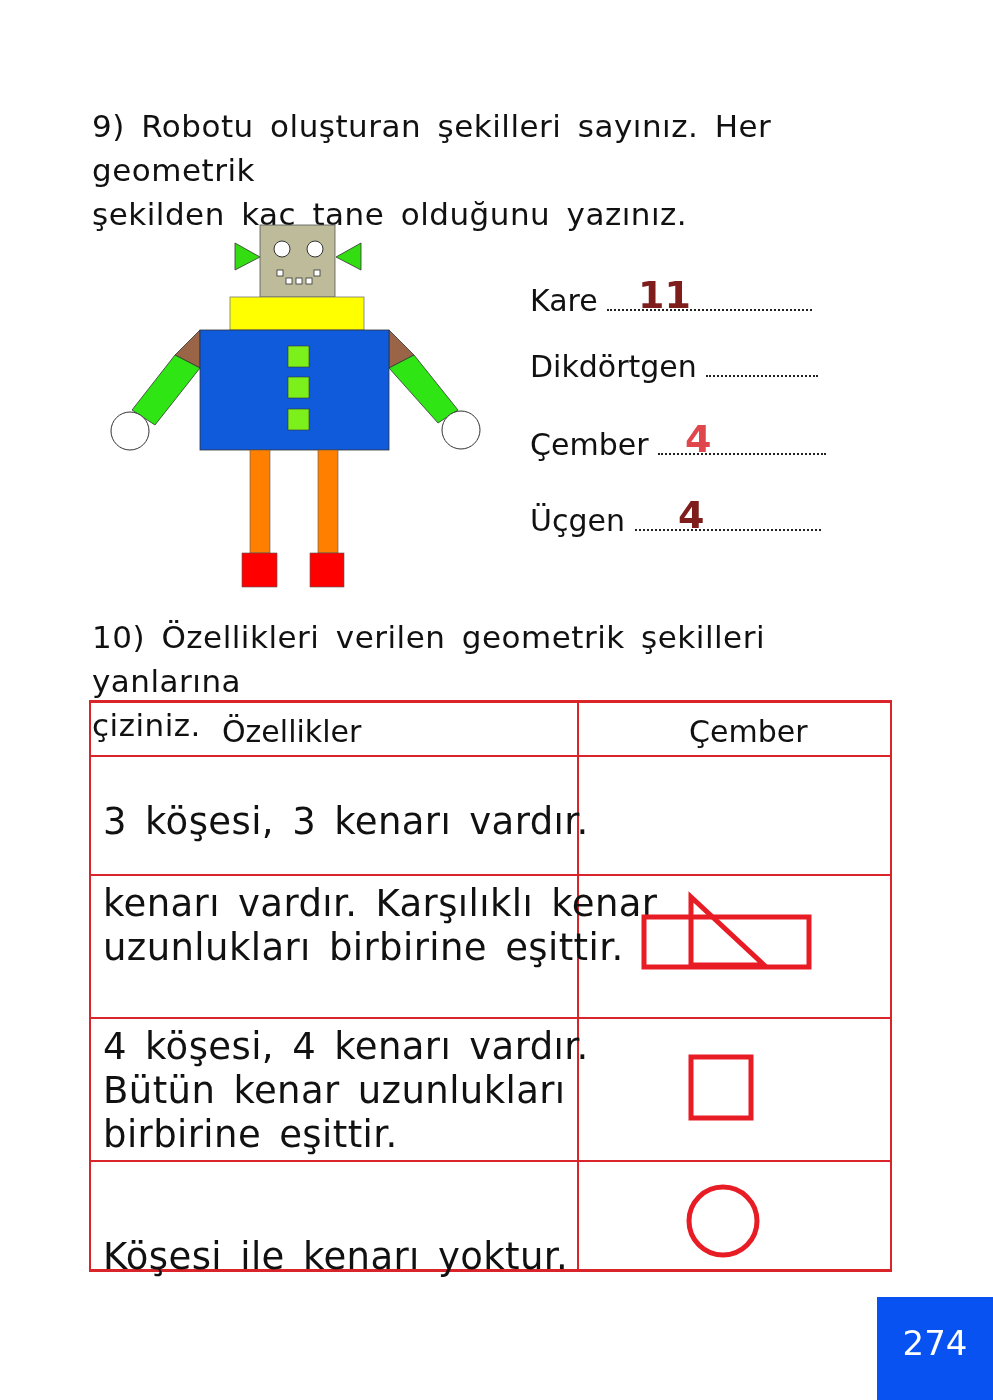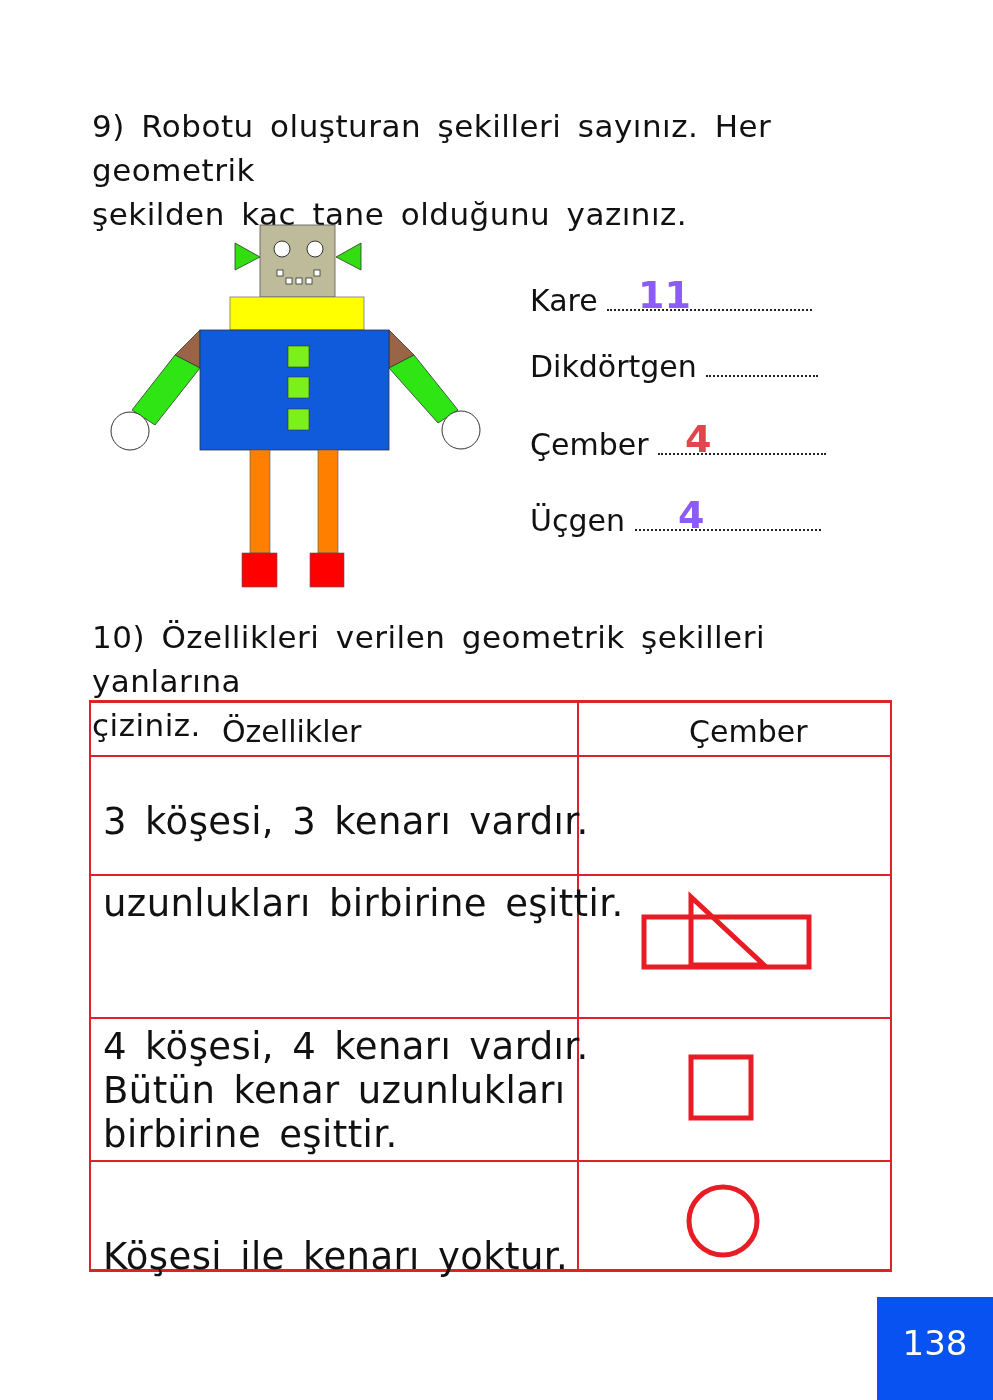--- a/index.html
+++ b/index.html
@@ -6,21 +6,21 @@
   body { width:993px; height:1400px; position:relative; overflow:hidden;
          font-family:"DejaVu Sans", sans-serif; color:#111; }
   .q-text { position:absolute; font-size:31px; line-height:44px; letter-spacing:0.5px; word-spacing:6px; }
   #q9 { left:92px; top:104px; width:810px; }
   #q10 { left:92px; top:604px; width:810px;margin-top:11px; }
   .robot { position:absolute; left:100px; top:210px; width:390px; height:390px; }
   .answers { position:absolute; left:530px; top:275px; width:300px; }
   .ans-row { position:absolute; left:0; font-size:30px; white-space:nowrap; height:44px; }
   .ans-label { display:inline-block; }
   .dots { display:inline-block; border-bottom:2px dotted #222; height:26px; vertical-align:baseline; }
-  .ans-val { position:absolute; color:#8b5cf6; font-weight:bold; font-size:38px; top:-10px; }
+  .ans-val { position:absolute; color:#7f1d1d; font-weight:bold; font-size:38px; top:-10px; }
   .tbl { position:absolute; left:89px; top:700px; width:880px; height:572px; }
   .tbl .vline { position:absolute; background:#d9242a; }
   .tbl .hline { position:absolute; background:#d9242a; }
   .cell-text { position:absolute; font-size:37px; line-height:44px; word-spacing:6px; letter-spacing:0.4px; }
   .hdr { position:absolute; font-size:30px; }
   .page-num { position:absolute; left:877px; top:1297px; width:116px; height:103px; background:#0752f0; color:#fff;
               font-size:34px; display:flex; align-items:center; justify-content:center; padding-bottom:12px; box-sizing:border-box; }
 </style>
 </head>
 <body>
@@ -111,20 +111,21 @@
   <div class="hdr" style="left:600px;top:14px;">Çember</div>
 
   <div class="cell-text" style="left:14px;top:100px;">
     <div>3 köşesi, 3 kenarı vardır.</div>
   </div>
   <svg style="position:absolute;left:590px;top:185px;" width="90" height="90">
     <polygon points="12,12 12,80 85,80" fill="none" stroke="#e81c24" stroke-width="5" stroke-linejoin="miter"></polygon>
   </svg>
 
   <div class="cell-text" style="left:14px;top:182px;">
+    <div>kenarı vardır. Karşılıklı kenar</div>
     <div>uzunlukları birbirine eşittir.</div>
   </div>
   <svg style="position:absolute;left:550px;top:212px;" width="175" height="60">
     <rect x="5" y="5" width="165" height="50" fill="none" stroke="#e81c24" stroke-width="5"></rect>
   </svg>
 
   <div class="cell-text" style="left:14px;top:325px;">
     <div>4 köşesi, 4 kenarı vardır.</div>
     <div>Bütün kenar uzunlukları</div>
     <div>birbirine eşittir.</div>
@@ -134,13 +135,13 @@
   </svg>
 
   <div class="cell-text" style="left:14px;top:535px;">
     <div>Köşesi ile kenarı yoktur.</div>
   </div>
   <svg style="position:absolute;left:596px;top:483px;" width="76" height="76">
     <circle cx="38" cy="38" r="34" fill="none" stroke="#e81c24" stroke-width="5"></circle>
   </svg>
 </div>
 
-<div class="page-num">138</div>
+<div class="page-num">274</div>
 
 </body></html>

